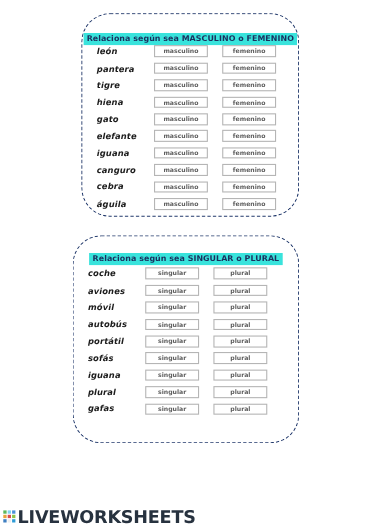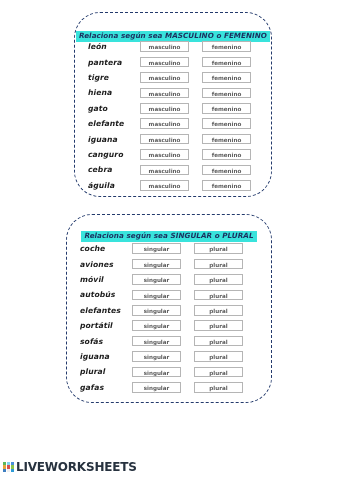--- a/index.html
+++ b/index.html
@@ -48,21 +48,20 @@
     position: absolute;
     left: 0;
     right: 0;
     text-align: center;
   }
   .section-title {
     display: inline-block;
     background: #39e3dc;
     color: #1b2f5e;
     font-family: "DejaVu Sans", sans-serif;
-    font-style: italic;
     font-weight: bold;
     font-size: 7.2px;
     letter-spacing: 0.05px;
     padding: 1.5px 3px 1.5px 3px;
     line-height: 1.15;
     white-space: nowrap;
   }
   #block-masculino-femenino .section-title-wrap { top: 11px; }
   #block-singular-plural .section-title-wrap { top: 9px; }
 
@@ -128,21 +127,21 @@
     display: grid;
     grid-template-columns: 1fr 1fr 1fr;
     grid-template-rows: 1fr 1fr 1fr;
     gap: 0.5px;
     flex: 0 0 11px;
   }
   .logo-mark i { display: block; }
   .logo-text {
     font-family: "DejaVu Sans", sans-serif;
     font-weight: bold;
-    font-size: 12px;
+    font-size: 16px;
     letter-spacing: -0.2px;
     color: #27323f;
     white-space: nowrap;
   }
 </style>
 </head>
 <body>
 
 <div class="worksheet">
 
@@ -238,25 +237,20 @@
         <span class="opt">singular</span>
         <span class="opt second">plural</span>
       </div>
 
       <div class="row">
         <span class="word">autobús</span>
         <span class="opt">singular</span>
         <span class="opt second">plural</span>
       </div>
 
-      <div class="row">
-        <span class="word">elefantes</span>
-        <span class="opt">singular</span>
-        <span class="opt second">plural</span>
-      </div>
 
       <div class="row">
         <span class="word">portátil</span>
         <span class="opt">singular</span>
         <span class="opt second">plural</span>
       </div>
 
       <div class="row">
         <span class="word">sofás</span>
         <span class="opt">singular</span>

